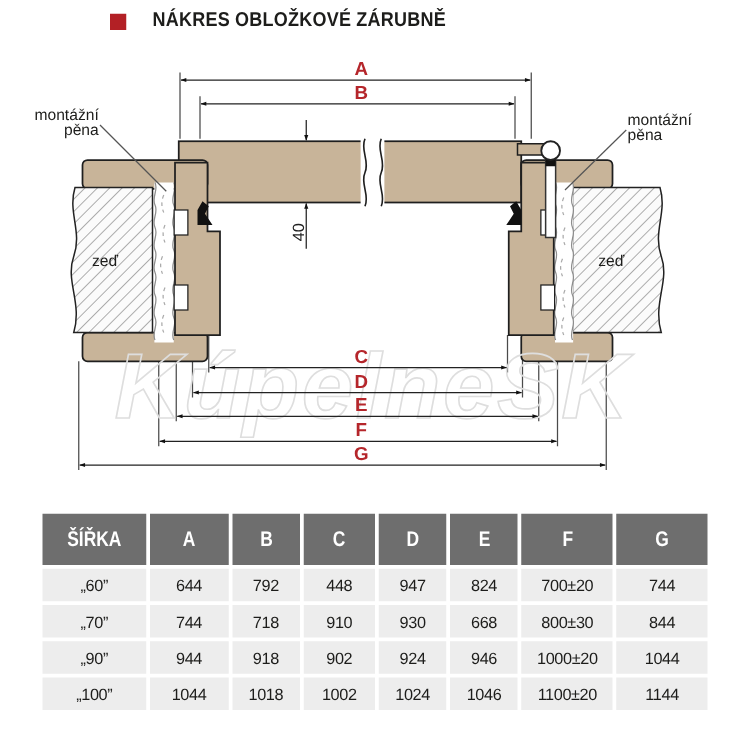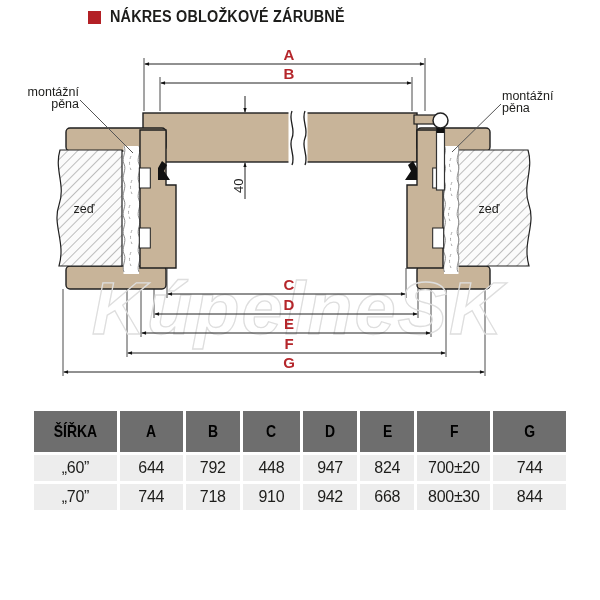--- a/index.html
+++ b/index.html
@@ -1,34 +1,34 @@
 <!DOCTYPE html>
 <html><head>
 <meta charset="utf-8">
 <style>
   * { margin:0; padding:0; box-sizing:border-box; }
   html,body { width:600px; height:600px; background:#ffffff; font-family:"Liberation Sans", sans-serif; overflow:hidden; }
   #stage { position:relative; width:600px; height:600px; background:#fff; }
 
   
-  .title-row { position:absolute; left:88px; top:8px; display:flex; align-items:flex-start; gap:9px; }
+  .title-row { position:absolute; left:88px; top:8px; display:flex; align-items:flex-start; gap:21px; }
   .title-bullet { width:13px; height:13px; background:#b32025; margin-top:3px; flex:0 0 auto; }
   .title-text { font-size:16px; font-weight:bold; color:#1d1d1b; white-space:nowrap;
                 transform:scaleX(0.9); transform-origin:left center; letter-spacing:0.2px; }
 
   
   #diagram { position:absolute; left:0; top:0; }
 
   
   table.sizes { position:absolute; left:31px; top:408px; width:538px; table-layout:fixed;
                 border-collapse:separate; border-spacing:3px; }
-  table.sizes th { background:#6e6e6e; color:#000000; height:41px; font-size:17px;
+  table.sizes th { background:#6e6e6e; color:#ffffff; height:41px; font-size:17px;
                    font-weight:bold; text-align:center; vertical-align:middle; }
   table.sizes th .cnd { display:inline-block; transform:scaleX(0.82); transform-origin:center; white-space:nowrap; }
-  table.sizes td { background:#ededed; color:#1d1d1b; height:26px; font-size:16px;
+  table.sizes td { background:#ededed; color:#1d1d1b; height:26px; font-size:13px;
                    text-align:center; vertical-align:middle; letter-spacing:-0.3px; }
 </style>
 </head>
 <body>
 
 <div id="stage">
 
   <div class="title-row">
     <span class="title-bullet"></span>
     <span class="title-text">NÁKRES OBLOŽKOVÉ ZÁRUBNĚ</span>
@@ -182,20 +182,40 @@
         <td>947</td>
         <td>824</td>
         <td>700±20</td>
         <td>744</td>
       </tr>
       <tr>
         <td>„70”</td>
         <td>744</td>
         <td>718</td>
         <td>910</td>
-        <td>942</td>
+        <td>930</td>
         <td>668</td>
         <td>800±30</td>
         <td>844</td>
       </tr>
+      <tr>
+        <td>„90”</td>
+        <td>944</td>
+        <td>918</td>
+        <td>902</td>
+        <td>924</td>
+        <td>946</td>
+        <td>1000±20</td>
+        <td>1044</td>
+      </tr>
+      <tr>
+        <td>„100”</td>
+        <td>1044</td>
+        <td>1018</td>
+        <td>1002</td>
+        <td>1024</td>
+        <td>1046</td>
+        <td>1100±20</td>
+        <td>1144</td>
+      </tr>
     </tbody>
   </table>
 </div>
 
 </body></html>

